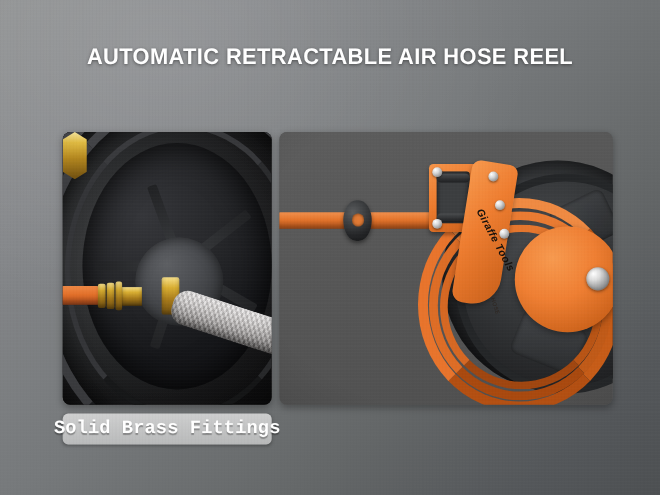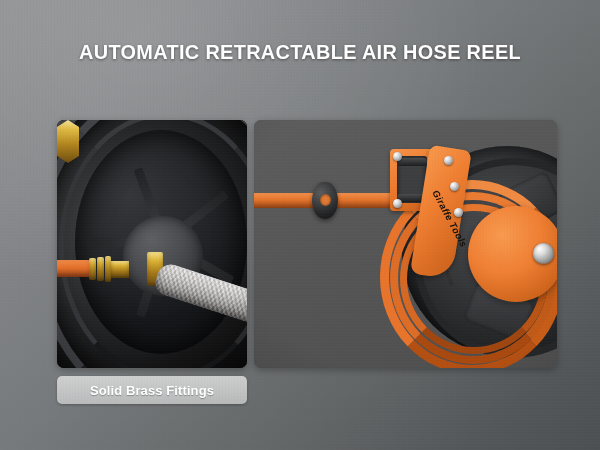--- a/index.html
+++ b/index.html
@@ -313,25 +313,26 @@
     height: 28px;
     border-radius: 5px;
     background: linear-gradient(180deg, #d6d6d6 0%, #c8c9c9 100%);
     display: flex;
     align-items: center;
     justify-content: center;
     box-shadow: 0 1px 3px rgba(0,0,0,0.28);
   }
   .caption span {
     color: #ffffff;
-    font-size: 13px;
+    font-size: 17px;
     font-weight: bold;
     letter-spacing: 0.1px;
     text-shadow: 0 1px 1px rgba(0,0,0,0.30);
     white-space: nowrap;
+    font-family: Liberation Mono, monospace;
   }
   
   #caption-left  { left: 57px;  width: 190px; background: linear-gradient(180deg, rgba(226,226,226,0.82), rgba(200,201,201,0.82)); }
   #caption-right { left: 254px; width: 303px; background: linear-gradient(180deg, rgba(226,226,226,0.82), rgba(200,201,201,0.82)); }
 </style>
 </head>
 <body>
 
 <div id="stage">
 

